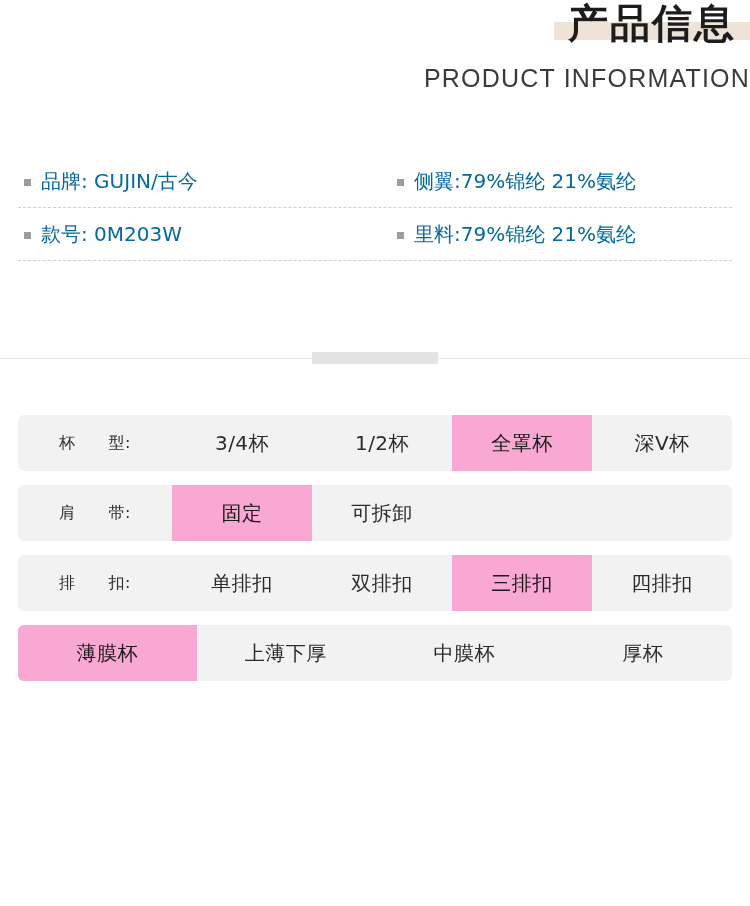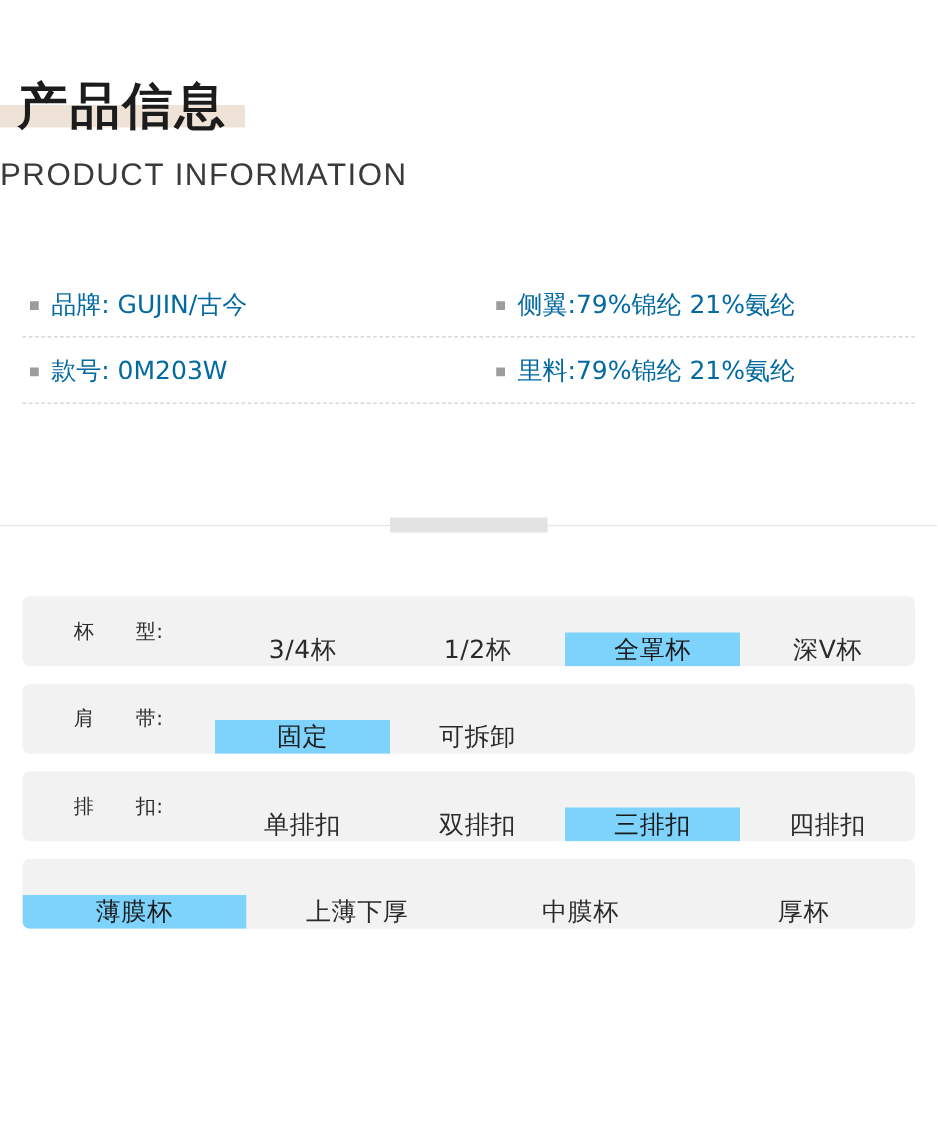--- a/index.html
+++ b/index.html
@@ -12,22 +12,21 @@
     height: 906px;
     background: #ffffff;
     font-family: "Liberation Sans", "DejaVu Sans", sans-serif;
     color: #262626;
     position: relative;
     overflow: hidden;
   }
 
   
   .header {
-    padding-top: 62px;
-    text-align: left;
+    text-align: right;
   }
   .title-wrap {
     position: relative;
     display: inline-block;
     padding: 0 14px;
   }
   .title-highlight {
     position: absolute;
     left: 0;
     right: 0;
@@ -130,34 +129,33 @@
     align-items: center;
     justify-content: center;
     font-size: 16px;
     color: #2b2b2b;
     font-family: "DejaVu Sans", "Liberation Sans", sans-serif;
     letter-spacing: 0.5px;
   }
   .opt-values {
     flex: 1 1 auto;
     display: flex;
-    align-items: flex-end;
   }
   .opt-item {
     flex: 1 1 0;
     display: flex;
     align-items: center;
     justify-content: center;
     font-size: 20px;
     color: #2b2b2b;
     font-family: "DejaVu Sans", "Liberation Sans", sans-serif;
     letter-spacing: 0.5px;
   }
   .opt-item.selected {
-    background: #7dd3fc;
+    background: #f9a8d4;
     color: #1a1a1a;
     font-family: Liberation Mono, monospace;
   }
 </style>
 </head>
 <body>
 
 <div class="header">
   <div class="title-wrap">
     <div class="title-highlight"></div>

